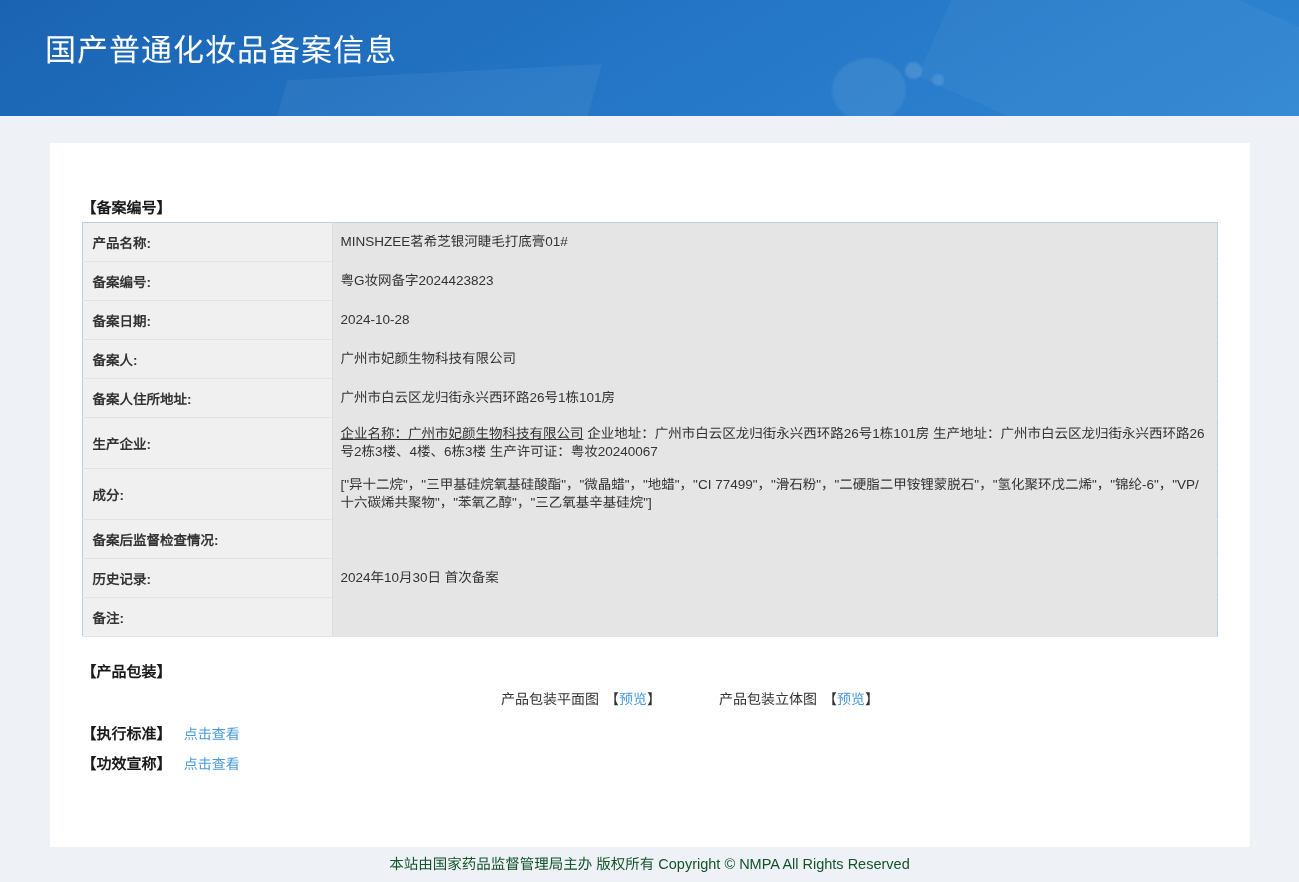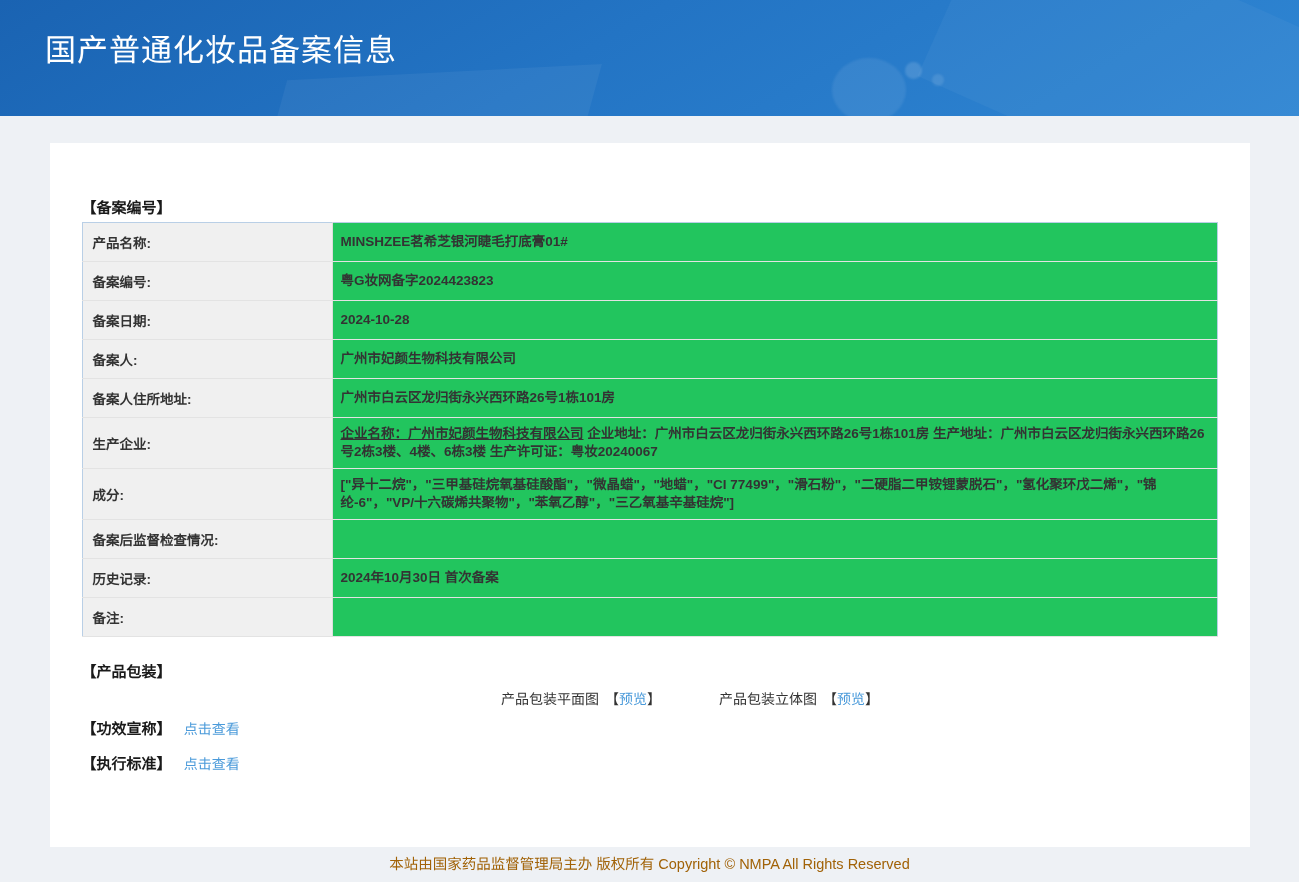--- a/index.html
+++ b/index.html
@@ -88,38 +88,38 @@
     border-bottom:1px solid var(--inner-border);
     font-size:13.5px;color:var(--text);vertical-align:middle;
   }
   td.cell-label{
     width:250px;background:var(--label-bg);
     font-weight:bold;font-size:14px;
     padding:8px 10px;height:39px;
     border-right:1px solid #dddddd;
   }
   td.cell-value{
-    padding:6px 8px;line-height:18px;background:#22c55e;font-weight:bold;
+    padding:6px 8px;line-height:18px;background:#e5e5e5;
   }
   tr.tall td.cell-value{padding:7px 8px;}
   .u-link{text-decoration:underline;cursor:pointer;}
   
   .pkg-line{margin-top:13px;padding-left:81px;font-size:14px;line-height:15px;text-align:center;}
   .pkg-item{display:inline-block;}
   .pkg-item + .pkg-item{margin-left:58px;}
   .pkg-item .gap{display:inline-block;width:6px;}
   a.blue-link{color:var(--link);text-decoration:none;cursor:pointer;font-size:14px;}
   .inline-line{margin-top:19px;font-size:15px;line-height:15px;}
   .inline-line.second{margin-top:14px;}
   .inline-line .bold{font-weight:bold;color:#1a1a1a;}
   .inline-line a.blue-link{margin-left:8px;}
   
   .footer{
     height:35px;line-height:35px;text-align:center;
-    font-size:14.5px;color:#a16207;
+    font-size:14.5px;color:#14532d;
   }
 </style>
 </head>
 <body>
 
 <div class="banner">
   <div class="deco deco-poly"></div>
   <div class="deco deco-band"></div>
   <div class="deco deco-blob"></div>
   <div class="deco deco-c1"></div>
@@ -173,27 +173,27 @@
         <tr>
           <td class="cell-label">备注:</td>
           <td class="cell-value"></td>
         </tr>
       </tbody>
   </table>
 
   <div class="section-title">【产品包装】</div>
   <div class="pkg-line"><span class="pkg-item"><span>产品包装平面图</span><span class="gap"></span><span>【</span><a class="blue-link">预览</a><span>】</span></span><span class="pkg-item"><span>产品包装立体图</span><span class="gap"></span><span>【</span><a class="blue-link">预览</a><span>】</span></span></div>
 
-  <div class="inline-line second">
-    <span class="bold">【功效宣称】</span>
+  <div class="inline-line">
+    <span class="bold">【执行标准】</span>
     <a class="blue-link">点击查看</a>
   </div>
 
-  <div class="inline-line">
-    <span class="bold">【执行标准】</span>
+  <div class="inline-line second">
+    <span class="bold">【功效宣称】</span>
     <a class="blue-link">点击查看</a>
   </div>
 
 </div>
 
 <div class="footer">
   <span>本站由国家药品监督管理局主办 版权所有 Copyright © NMPA All Rights Reserved</span>
 </div>
 
 </body></html>

